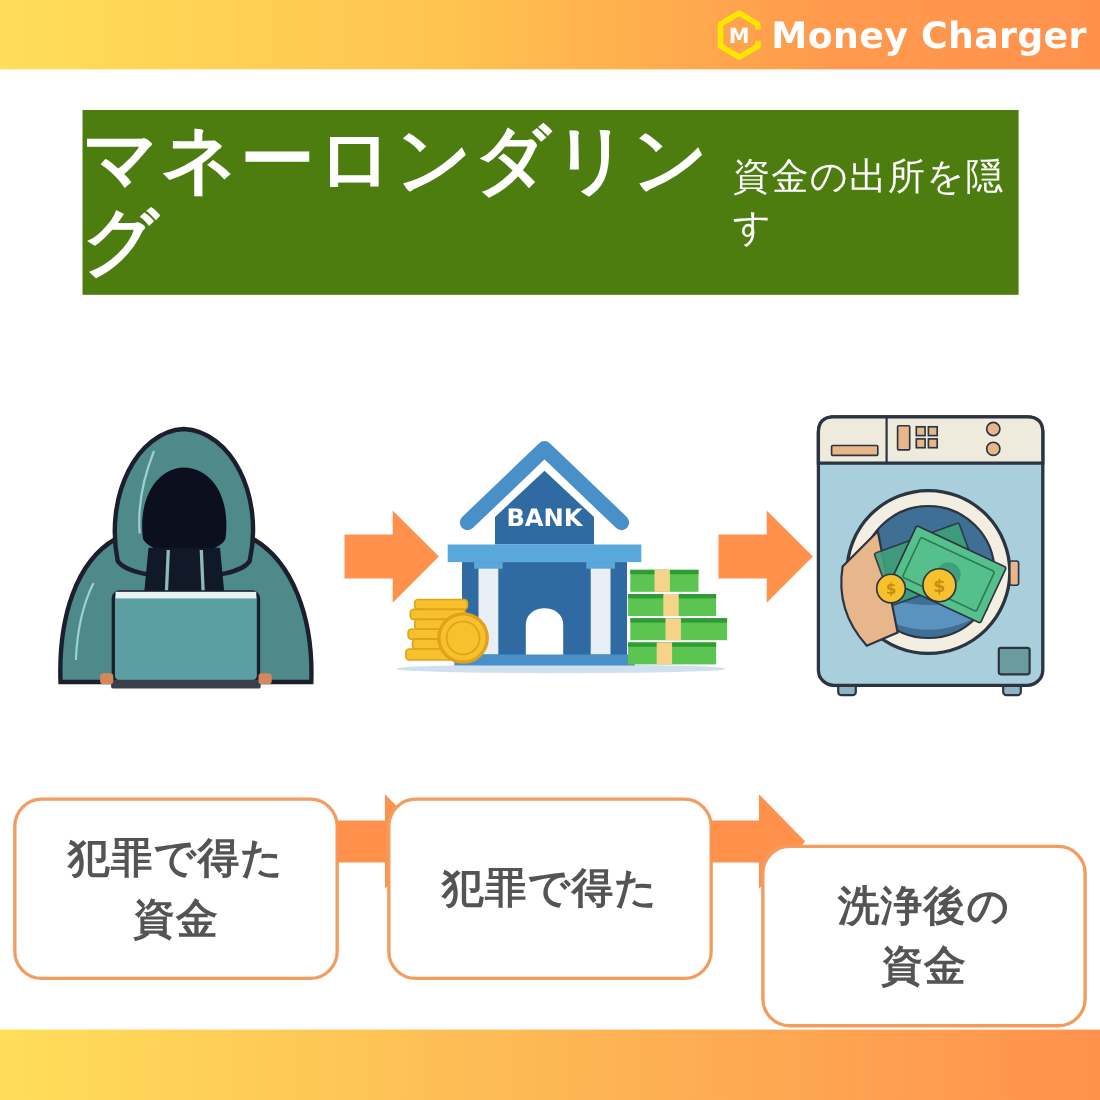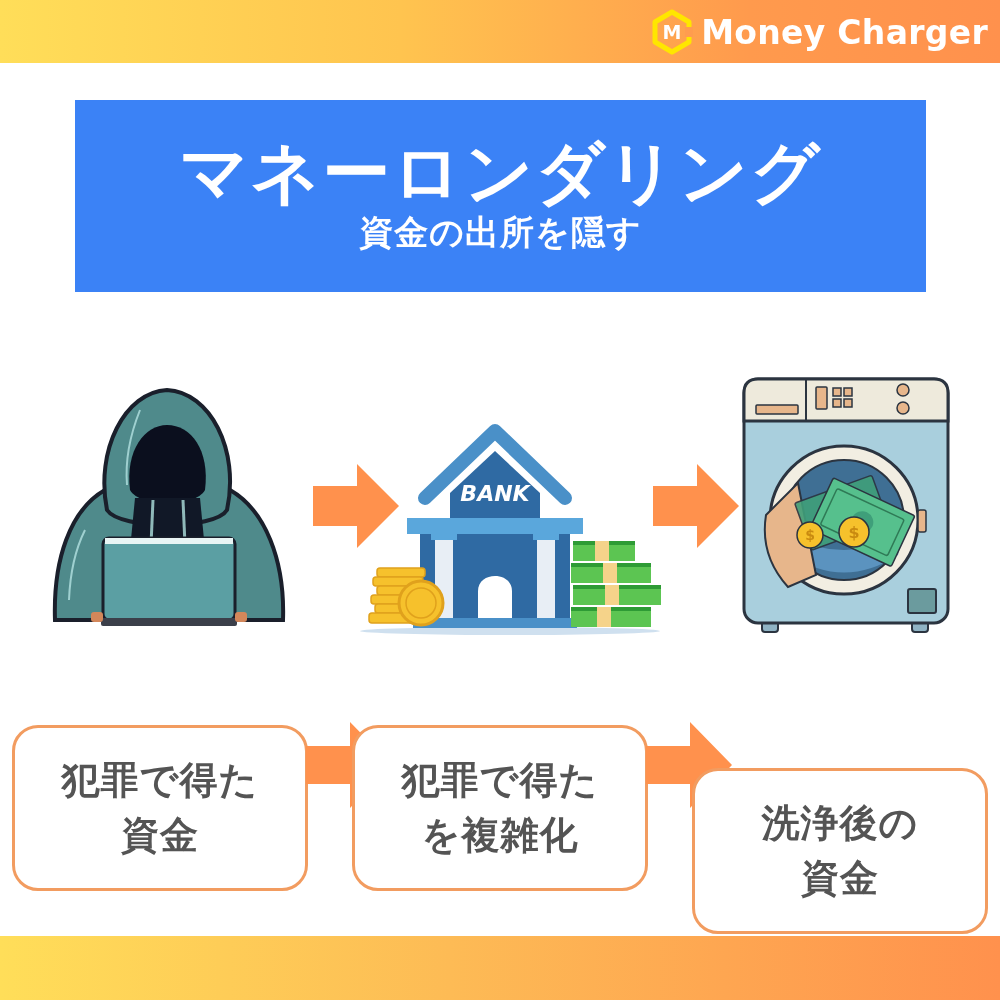--- a/index.html
+++ b/index.html
@@ -14,26 +14,26 @@
   .logo-hex { width: 46px; height: 46px; position: relative; }
   .logo-hex svg { width: 46px; height: 46px; display: block; }
   .logo-text { color: #ffffff; font-weight: bold; font-size: 33px; letter-spacing: 0.3px; font-family: "DejaVu Sans", sans-serif; }
 
   .bottom-bar {
     position: absolute; left: 0; top: 936px; width: 1000px; height: 64px;
     background: linear-gradient(90deg, #ffde59 0%, #fdbb55 45%, #ff914d 100%);
   }
 
   .title-box {
-    position: absolute; left: 75px; top: 100px; width: 851px; height: 192px;
-    background: #3b82f6;
-    display: flex; flex-direction: column; align-items: center; justify-content: center;
+    position: absolute; left: 75px; top: 100px; width: 851px; height: 168px;
+    background: #4d7c0f;
+    display: flex; flex-direction: row; align-items: center; justify-content: center;
   }
   .title-main { color: #ffffff; font-weight: bold; font-size: 68px; letter-spacing: 2px; line-height: 1.1; }
-  .title-sub { color: #ffffff; font-weight: bold; font-size: 34px; letter-spacing: 1px; }
+  .title-sub { color: #ffffff; font-weight: normal; font-size: 34px; letter-spacing: 1px; }
 
   .illus { position: absolute; }
   .illus svg { display: block; }
 
   .arrow { position: absolute; }
   .arrow svg { display: block; }
 
   .step-box {
     position: absolute; top: 725px; height: 166px;
     border: 3px solid #f29c60; border-radius: 26px; background: #ffffff;
@@ -87,21 +87,21 @@
     <rect x="190" y="232" width="12" height="10" rx="3" fill="#d3875a"></rect>
   </svg>
 </div>
 
 <div class="arrow" style="left:313px; top:464px;">
   <svg width="86" height="84" viewBox="0 0 86 84">
     <polygon points="0,22 44,22 44,0 86,42 44,84 44,62 0,62" fill="#ff914d"></polygon>
   </svg>
 </div>
 
-<div class="illus" style="left:355px; top:423px;font-style:italic;">
+<div class="illus" style="left:355px; top:400px;">
   <svg width="310" height="215" viewBox="0 0 310 215">
 
     <ellipse cx="155" cy="208" rx="150" ry="4" fill="#cfe0ef"></ellipse>
 
     <path d="M70,75 L140,8 L210,75" fill="none" stroke="#4a90c8" stroke-width="14" stroke-linecap="round" stroke-linejoin="round"></path>
     <polygon points="95,70 140,28 185,70 185,95 95,95" fill="#2f6aa3"></polygon>
     <text x="140" y="78" text-anchor="middle" font-family="DejaVu Sans, sans-serif" font-weight="bold" font-size="22" fill="#ffffff">BANK</text>
 
     <rect x="52" y="95" width="176" height="16" fill="#5aa7dc"></rect>
 
@@ -201,21 +201,20 @@
 </div>
 
 <div class="arrow" style="left:306px; top:722px;">
   <svg width="86" height="86" viewBox="0 0 86 86">
     <polygon points="0,24 44,24 44,0 86,43 44,86 44,62 0,62" fill="#ff914d"></polygon>
   </svg>
 </div>
 
 <div class="step-box" style="left:352px; width:296px;">
   <div class="step-line">犯罪で得た</div>
-  <div class="step-line">を複雑化</div>
 </div>
 
 <div class="arrow" style="left:646px; top:722px;">
   <svg width="86" height="86" viewBox="0 0 86 86">
     <polygon points="0,24 44,24 44,0 86,43 44,86 44,62 0,62" fill="#ff914d"></polygon>
   </svg>
 </div>
 
 <div class="step-box" style="left:692px; width:296px;margin-top:43px;">
   <div class="step-line">洗浄後の</div>

